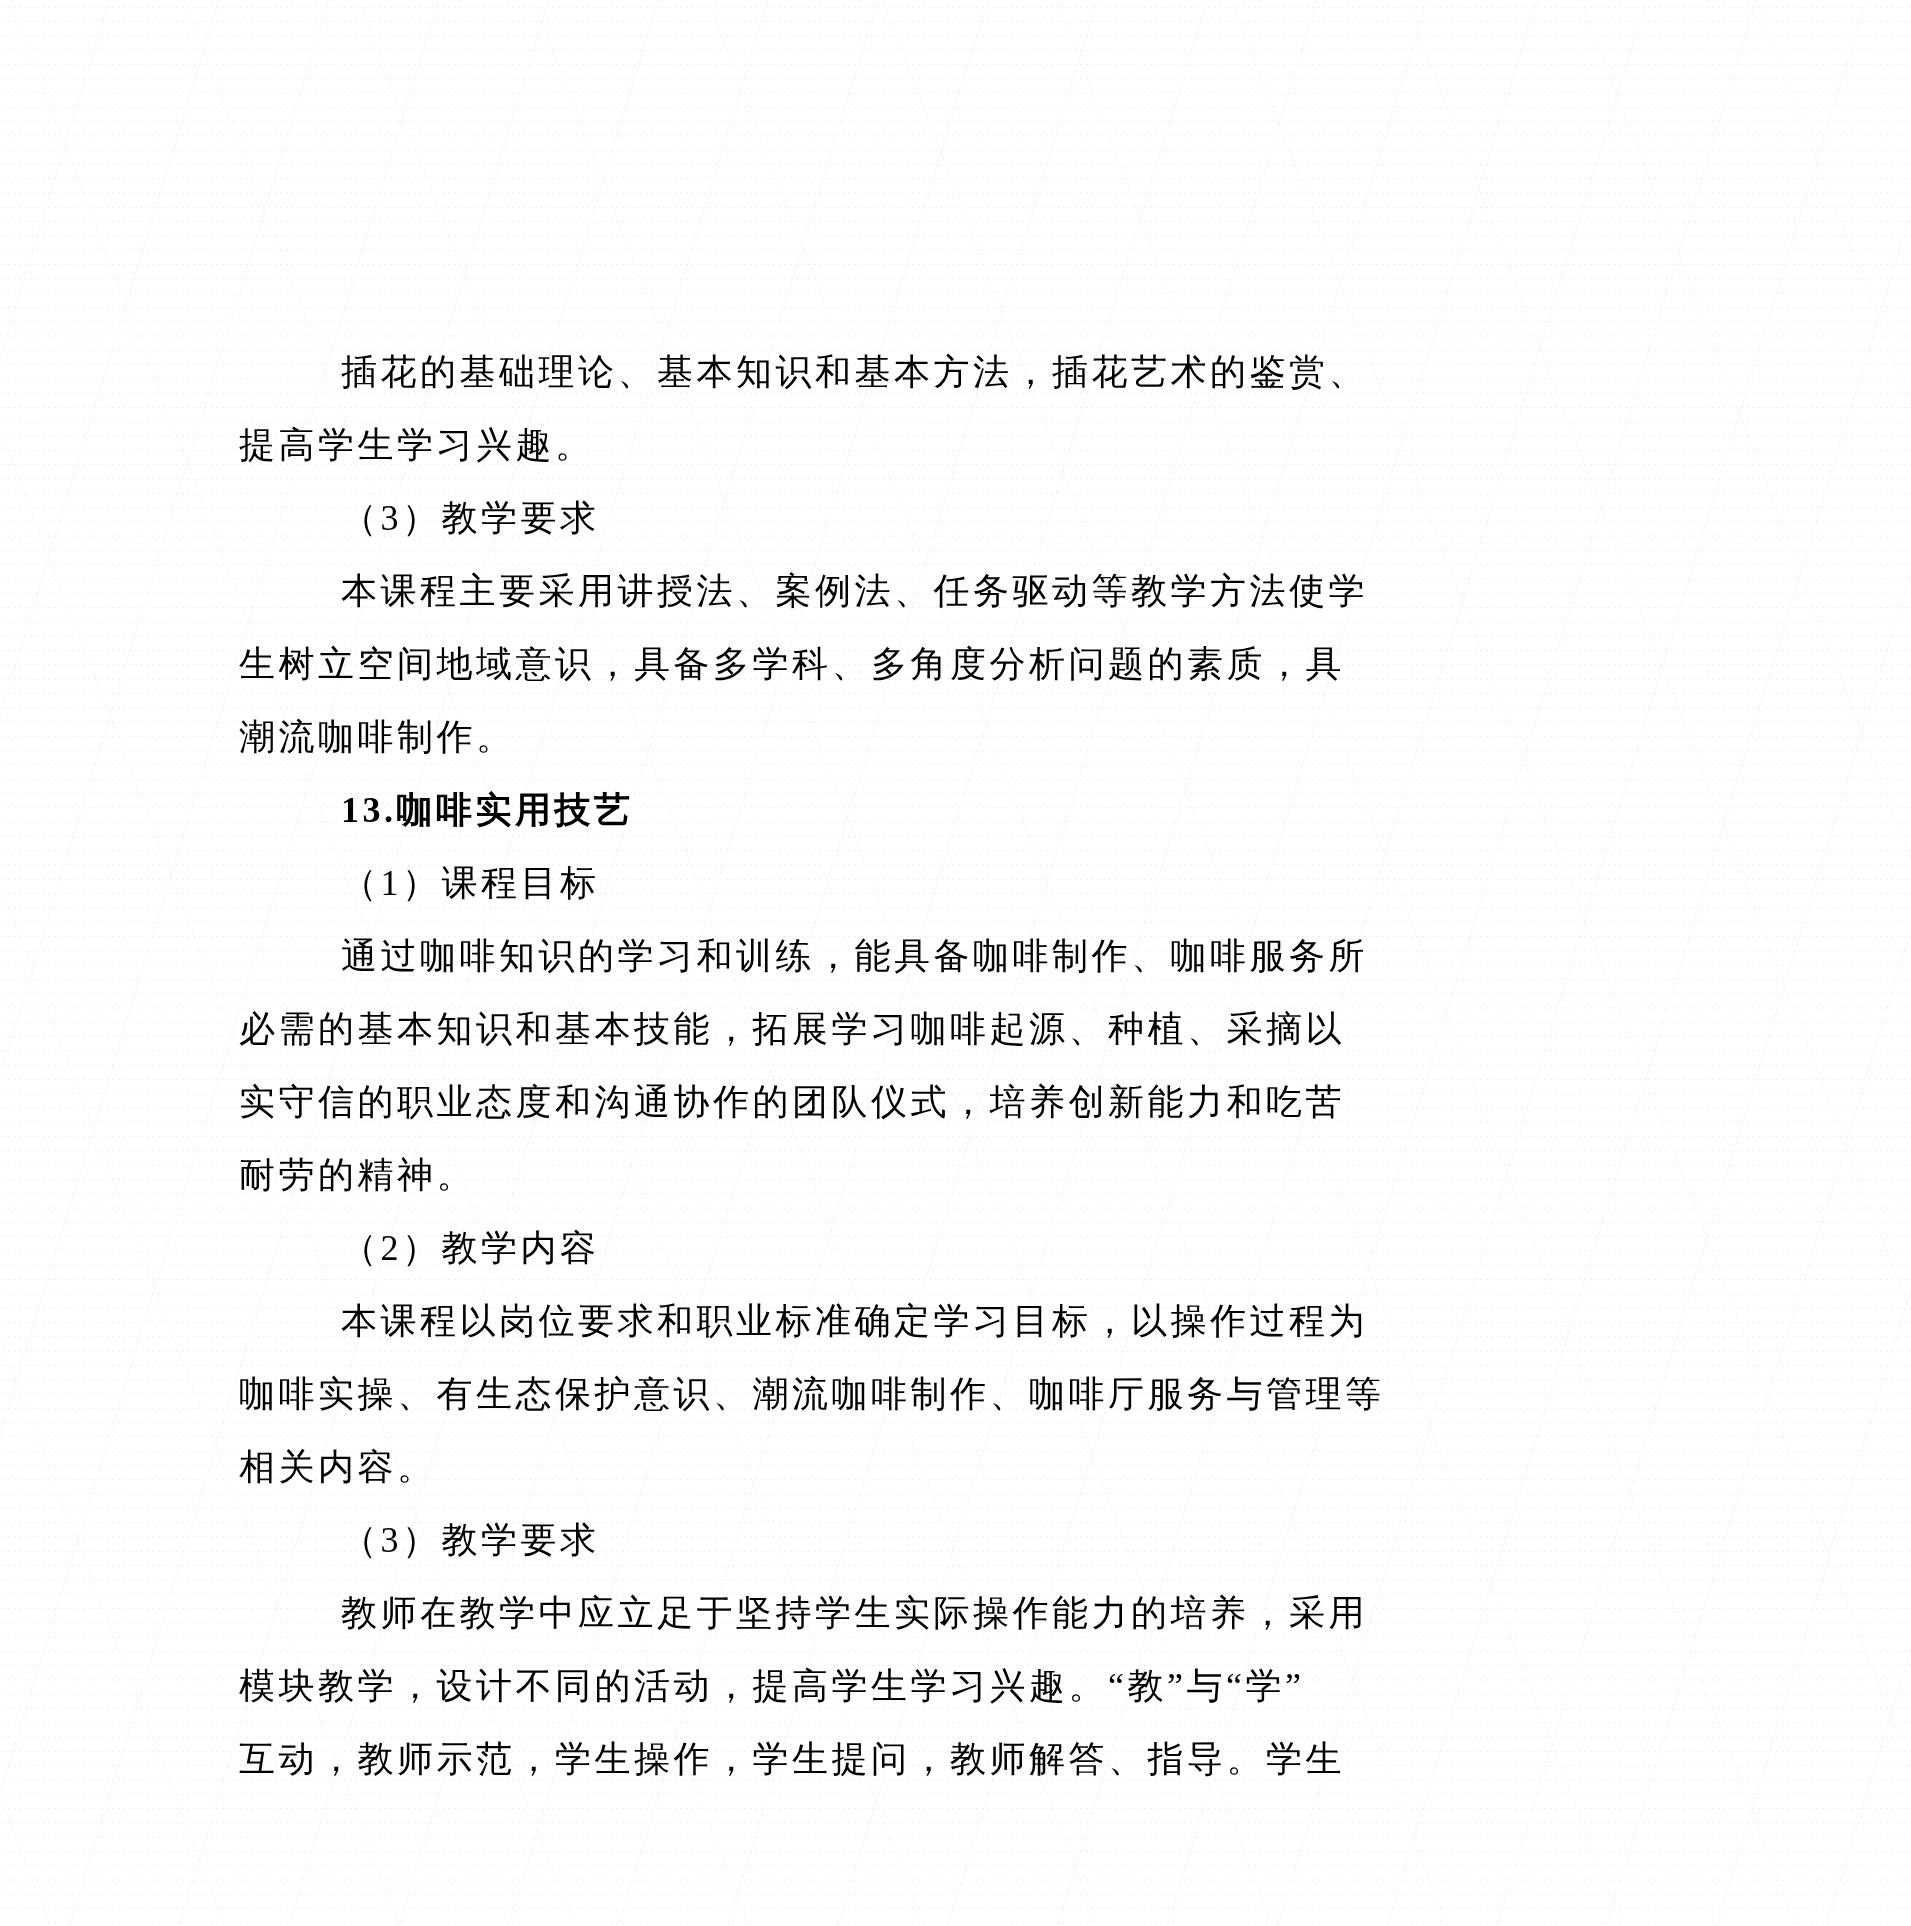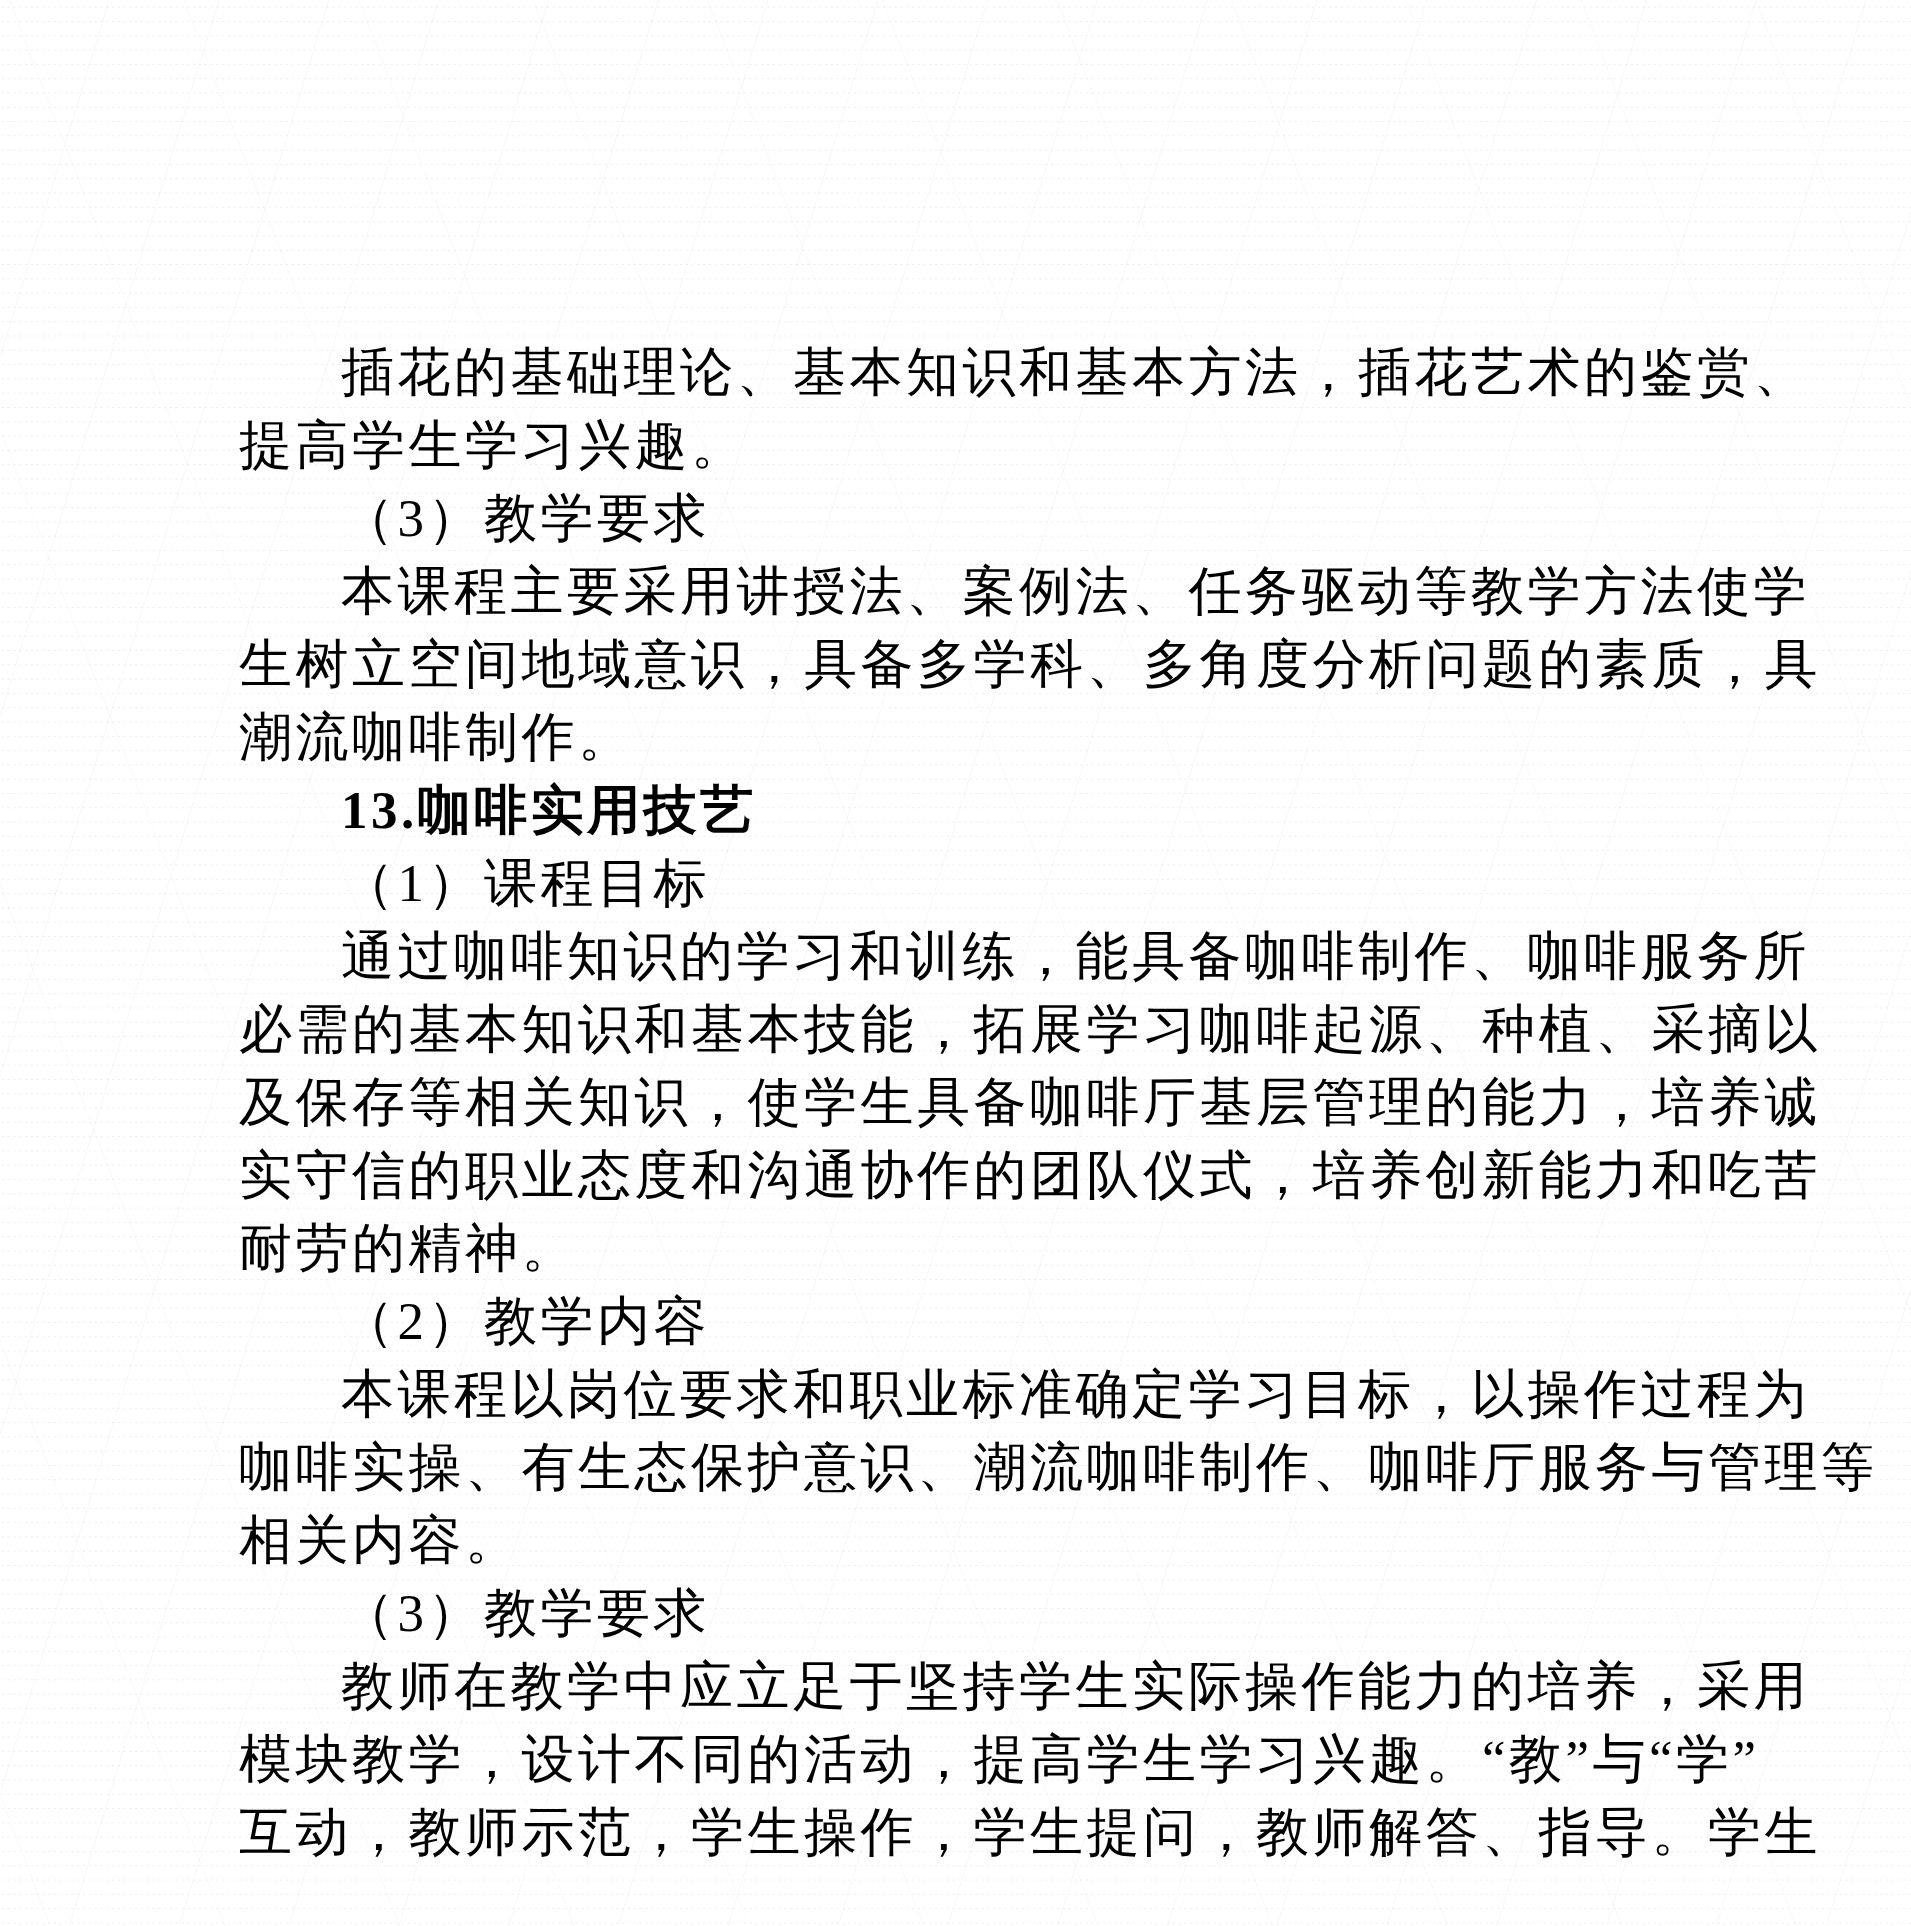--- a/index.html
+++ b/index.html
@@ -27,21 +27,21 @@
   }
   .textblock {
     position: absolute;
     left: 239px;
     top: 336px;
     width: 1433px;
   }
   .line {
     height: 73px;
     line-height: 73px;
-    font-size: 53px;
+    font-size: 36px;
     letter-spacing: 3.5px;
     white-space: nowrap;
     font-weight: 400;
   }
   .line.indent { padding-left: 102px; }
   .line.heading { font-weight: 700; }
 </style>
 </head>
 <body>
 
@@ -50,21 +50,20 @@
       <div class="line indent">插花的基础理论、基本知识和基本方法，插花艺术的鉴赏、</div>
       <div class="line">提高学生学习兴趣。</div>
       <div class="line indent">（3）教学要求</div>
       <div class="line indent">本课程主要采用讲授法、案例法、任务驱动等教学方法使学</div>
       <div class="line">生树立空间地域意识，具备多学科、多角度分析问题的素质，具</div>
       <div class="line">潮流咖啡制作。</div>
       <div class="line indent heading">13.咖啡实用技艺</div>
       <div class="line indent">（1）课程目标</div>
       <div class="line indent">通过咖啡知识的学习和训练，能具备咖啡制作、咖啡服务所</div>
       <div class="line">必需的基本知识和基本技能，拓展学习咖啡起源、种植、采摘以</div>
-      <div class="line">及保存等相关知识，使学生具备咖啡厅基层管理的能力，培养诚</div>
       <div class="line">实守信的职业态度和沟通协作的团队仪式，培养创新能力和吃苦</div>
       <div class="line">耐劳的精神。</div>
       <div class="line indent">（2）教学内容</div>
       <div class="line indent">本课程以岗位要求和职业标准确定学习目标，以操作过程为</div>
       <div class="line">咖啡实操、有生态保护意识、潮流咖啡制作、咖啡厅服务与管理等</div>
       <div class="line">相关内容。</div>
       <div class="line indent">（3）教学要求</div>
       <div class="line indent">教师在教学中应立足于坚持学生实际操作能力的培养，采用</div>
       <div class="line">模块教学，设计不同的活动，提高学生学习兴趣。“教”与“学”</div>
       <div class="line">互动，教师示范，学生操作，学生提问，教师解答、指导。学生</div>

